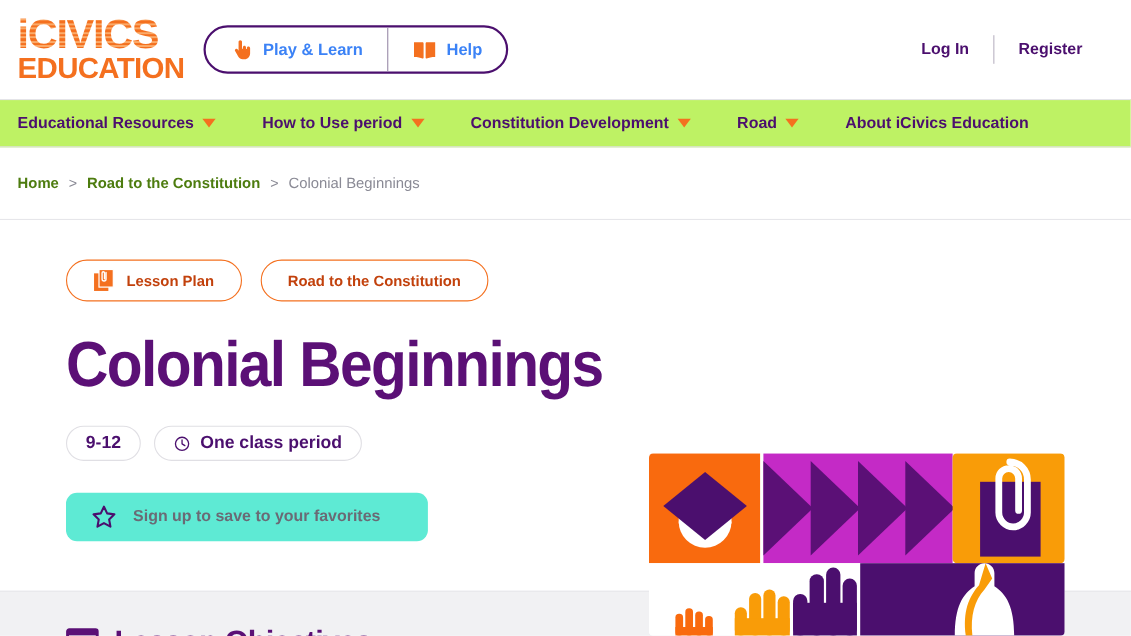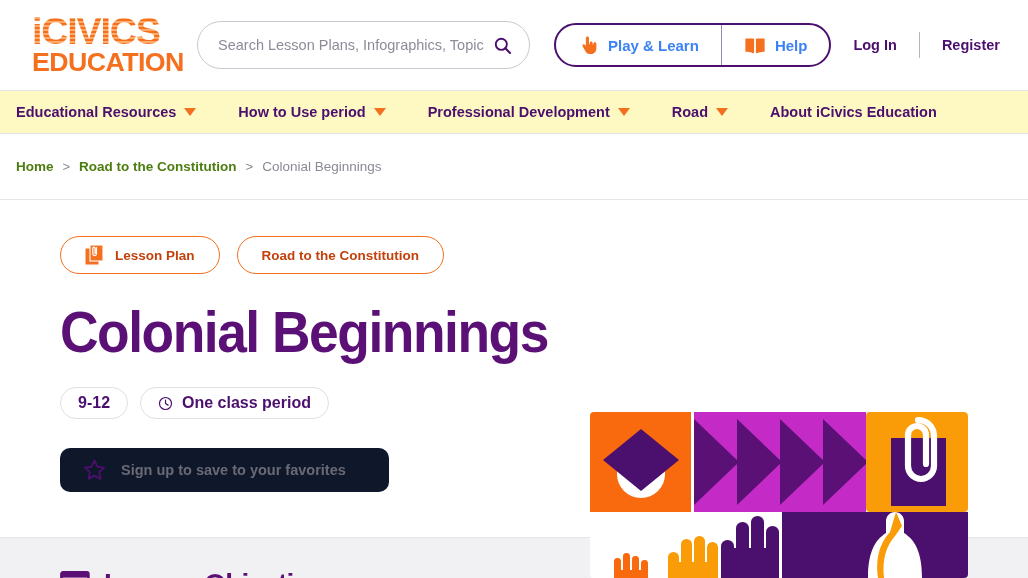--- a/index.html
+++ b/index.html
@@ -11,21 +11,21 @@
     -webkit-font-smoothing: antialiased;
   }
 
   
   .header {
     position: relative;
     height: 90px;
     background: #ffffff;
     display: flex;
     align-items: center;
-    padding: 0 32px;
+    padding: 0 16px;
   }
 
   .logo {
     width: 145px;
     height: 62px;
     display: flex;
     flex-direction: column;
     justify-content: center;
     cursor: pointer;
     flex: 0 0 auto;
@@ -133,21 +133,21 @@
     cursor: pointer;
     white-space: nowrap;
   }
   .auth-divider {
     width: 1px; height: 26px; background: #b9b3c2;
   }
 
   
   .nav {
     height: 44px;
-    background: #fef9c3;
+    background: #bef264;
     border-top: 1px solid #e4e4e8;
     border-bottom: 1px solid #e0e0e5;
     display: flex;
     align-items: center;
     padding: 0 16px;
   }
   .nav-item {
     display: flex;
     align-items: center;
     gap: 8px;
@@ -250,21 +250,21 @@
     font-weight: bold;
     font-size: 16px;
     color: #4b0f6e;
     white-space: nowrap;
   }
 
   .fav-btn {
     margin-top: 29px;
     height: 44px;
     width: 329px;
-    background: #0f172a;
+    background: #5eead4;
     border: none;
     border-radius: 10px;
     display: flex;
     align-items: center;
     gap: 14px;
     padding: 0 22px;
     cursor: pointer;
     font-family: "Liberation Sans", sans-serif;
     font-weight: bold;
     font-size: 14.5px;
@@ -313,29 +313,20 @@
 </head>
 <body>
 
 <div class="header">
 
   <div class="logo">
     <div class="logo-top">iCIVICS</div>
     <div class="logo-bottom">EDUCATION</div>
   </div>
 
-  <div class="search-wrap">
-    <input class="search-input" type="text" placeholder="Search Lesson Plans, Infographics, Topic" style="">
-    <button class="search-btn">
-      <svg width="19" height="19" viewBox="0 0 24 24" fill="none">
-        <circle cx="10.5" cy="10.5" r="7" stroke="#4b0f6e" stroke-width="2.4"></circle>
-        <line x1="15.6" y1="15.6" x2="21.5" y2="21.5" stroke="#4b0f6e" stroke-width="2.6" stroke-linecap="round"></line>
-      </svg>
-    </button>
-  </div>
 
   <div class="play-teach">
     <button class="pt-item">
       <svg width="21" height="21" viewBox="0 0 24 24">
         <path d="M9 3.6c0-1 .8-1.8 1.8-1.8s1.8.8 1.8 1.8v7.1h.9V9.1c0-.9.7-1.6 1.6-1.6s1.6.7 1.6 1.6v1.8h.9V10c0-.9.7-1.6 1.6-1.6S21 9.1 21 10v5.3c0 3.4-2.4 6.3-5.8 6.3h-2c-2 0-3.4-1-4.4-2.6L5.4 13c-.5-.8-.2-1.8.6-2.2.8-.4 1.7-.1 2.2.6L9 12.6V3.6z" fill="#f4701f"></path>
       </svg>
       <span>Play &amp; Learn</span>
     </button>
     <div class="pt-divider"></div>
     <button class="pt-item">
@@ -357,21 +348,21 @@
 <nav class="nav">
   <div class="nav-item">
     <span class="nav-label">Educational Resources</span>
     <span class="caret"></span>
   </div>
   <div class="nav-item">
     <span class="nav-label">How to Use period</span>
     <span class="caret"></span>
   </div>
   <div class="nav-item">
-    <span class="nav-label">Professional Development</span>
+    <span class="nav-label">Constitution Development</span>
     <span class="caret"></span>
   </div>
   <div class="nav-item">
     <span class="nav-label">Road</span>
     <span class="caret"></span>
   </div>
   <div class="nav-item">
     <span class="nav-label">About iCivics Education</span>
   </div>
 </nav>

